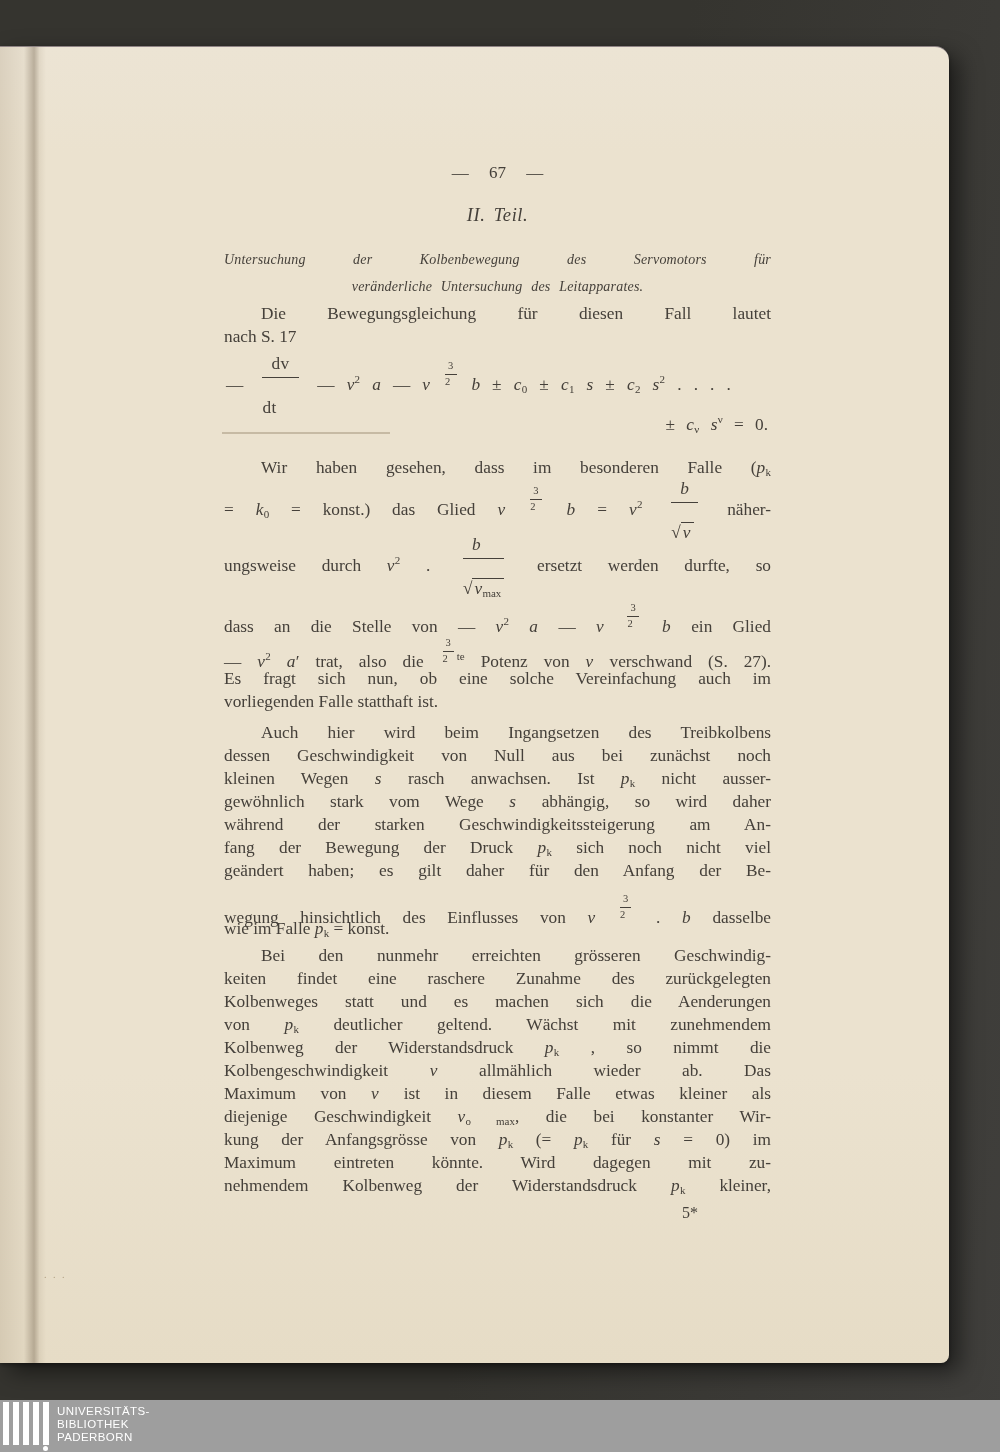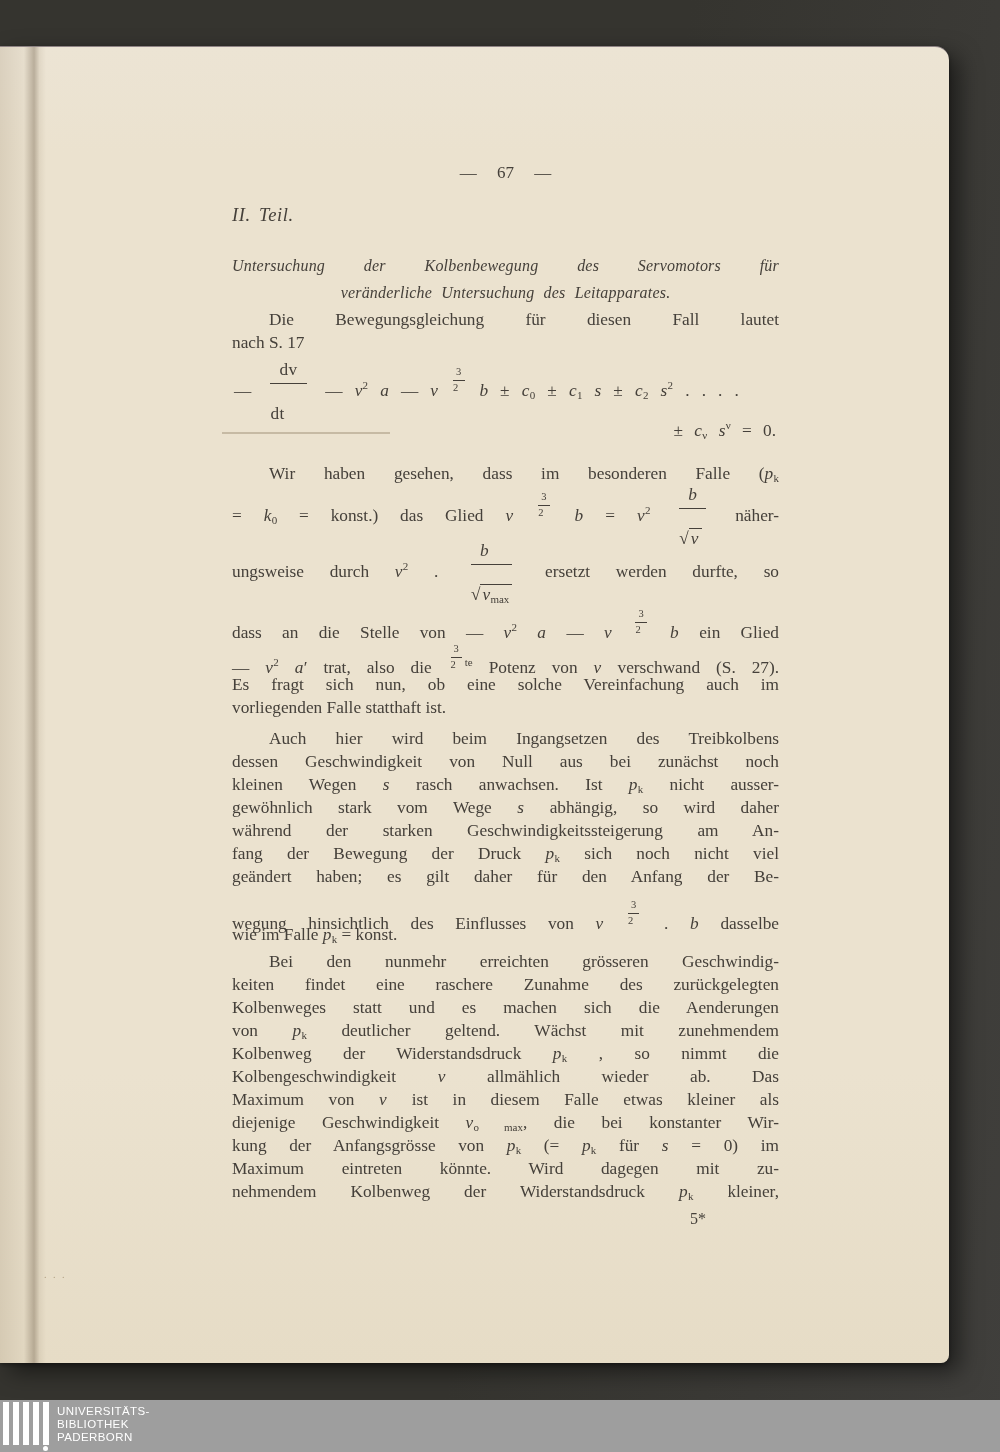--- a/index.html
+++ b/index.html
@@ -31,29 +31,29 @@
   #showthrough{
     position:absolute;left:222px;top:385px;width:168px;height:2px;
     background:rgba(152,137,110,.45);
   }
   #stray-dots{
     position:absolute;left:44px;top:1222px;
     font-size:10px;letter-spacing:2px;color:rgba(168,152,122,.9);
   }
   
   #column{
-    position:absolute;left:232px;top:0;width:547px;
+    position:absolute;left:224px;top:0;width:547px;
     padding-top:114px;
     color:var(--c-ink);
     font-size:17.3px;line-height:23px;
     text-rendering:optimizeLegibility;
   }
   #pageno{text-align:center;word-spacing:16px;font-size:17px;}
-  #parttitle{margin-top:20px;text-align:left;font-style:italic;font-size:18.5px;letter-spacing:.6px;word-spacing:3px;}
-  #heading{margin-top:25px;font-style:italic;font-size:16px;line-height:27px;letter-spacing:.2px;}
+  #parttitle{margin-top:20px;text-align:center;font-style:italic;font-size:18.5px;letter-spacing:.6px;word-spacing:3px;}
+  #heading{margin-top:19px;font-style:italic;font-size:14px;line-height:27px;letter-spacing:.2px;}
   #heading .h1{text-align:justify;text-align-last:justify;}
   #heading .h2{text-align:center;word-spacing:5px;}
   #lines{margin-top:2px;}
   .ln{text-align:justify;text-align-last:justify;height:23px;line-height:23px;}
   .ln.l{text-align-last:left;}
   .ln.ind{text-indent:37px;}
   .ln.tall{height:56px;line-height:56px;}
   .ln.semi{height:35px;line-height:23px;padding-top:12px;}
   .ln.fm{text-align-last:left;height:58px;line-height:58px;word-spacing:7px;letter-spacing:.4px;padding-left:2px;}
   .ln.fr{text-align-last:right;height:30px;line-height:26px;word-spacing:7px;padding-right:3px;}

